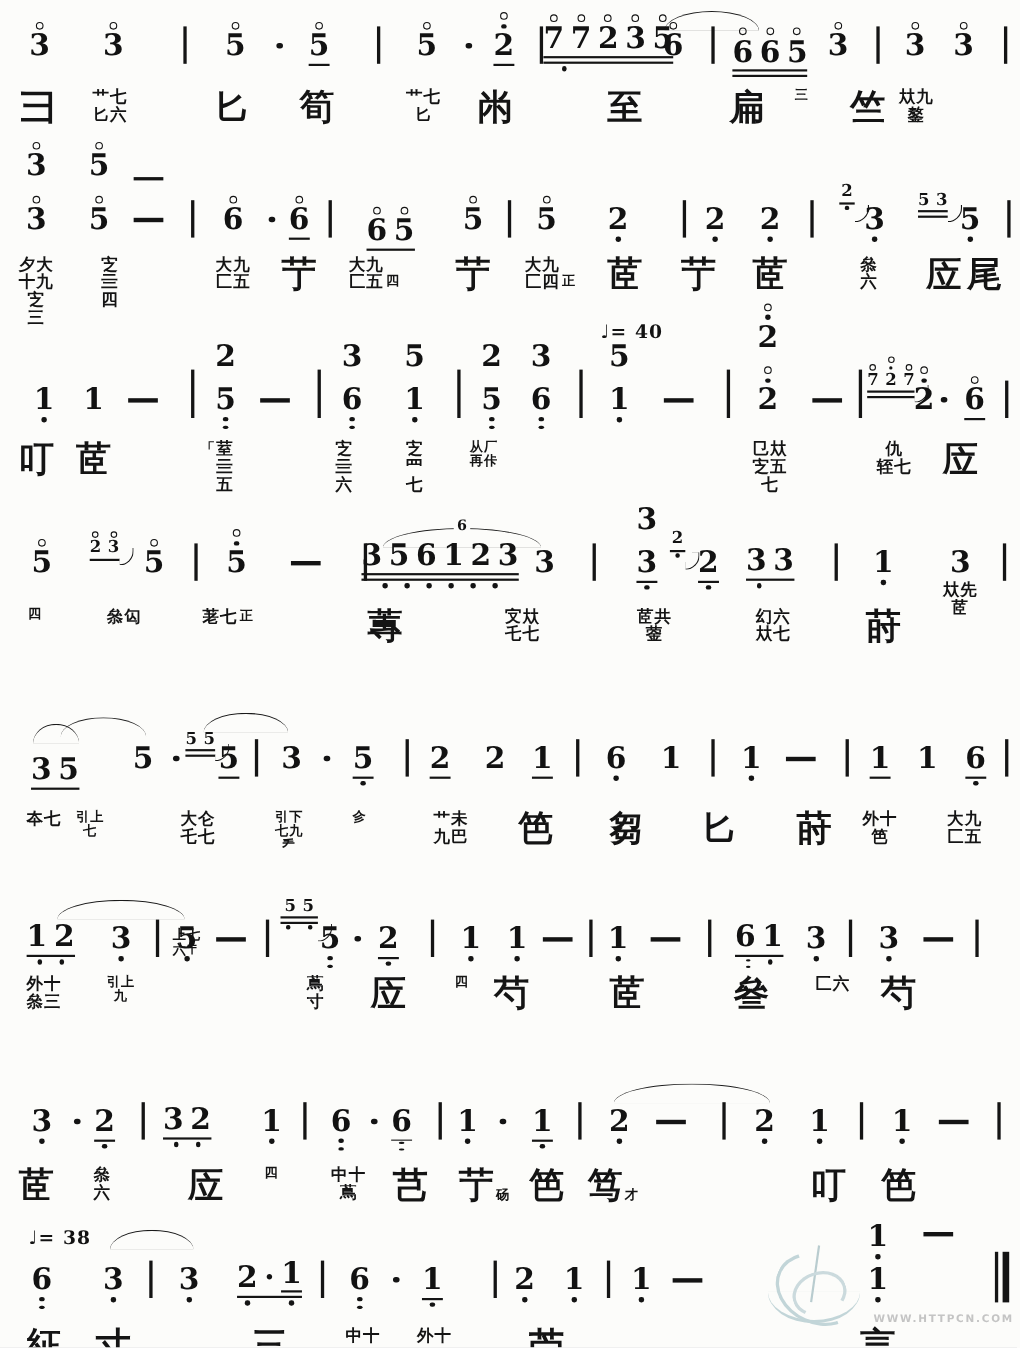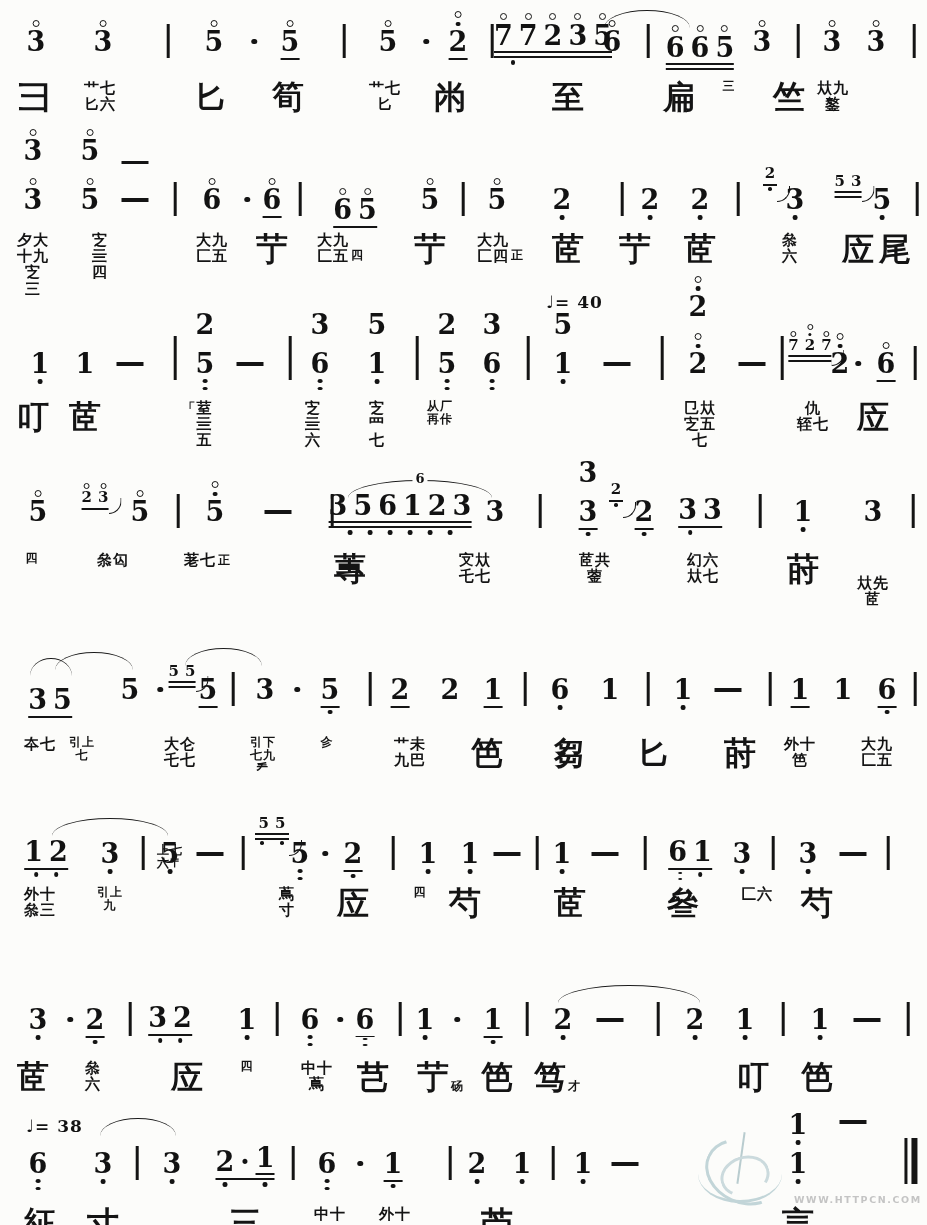--- a/index.html
+++ b/index.html
@@ -985,21 +985,21 @@
         <div class="tg">
           <div class="tl">幻六</div>
           <div class="tl">夶七</div>
         </div>
       </div>
       <div class="tabc" style="left: 803px; top: 552px;">
         <div class="tg big">
           <div class="tl">莳</div>
         </div>
       </div>
-      <div class="tabc" style="left: 873px; top: 575px;">
+      <div class="tabc" style="left: 873px; top: 528px;">
         <div class="tg">
           <div class="tl">夶先</div>
           <div class="tl">茝</div>
         </div>
       </div>
       <div class="sys" style="top: 734px;">
         <div class="tok" style="left: 50px; bottom: 16px;">
           <div class="dst">
             <div class="runrow">
               <div class="dst">

